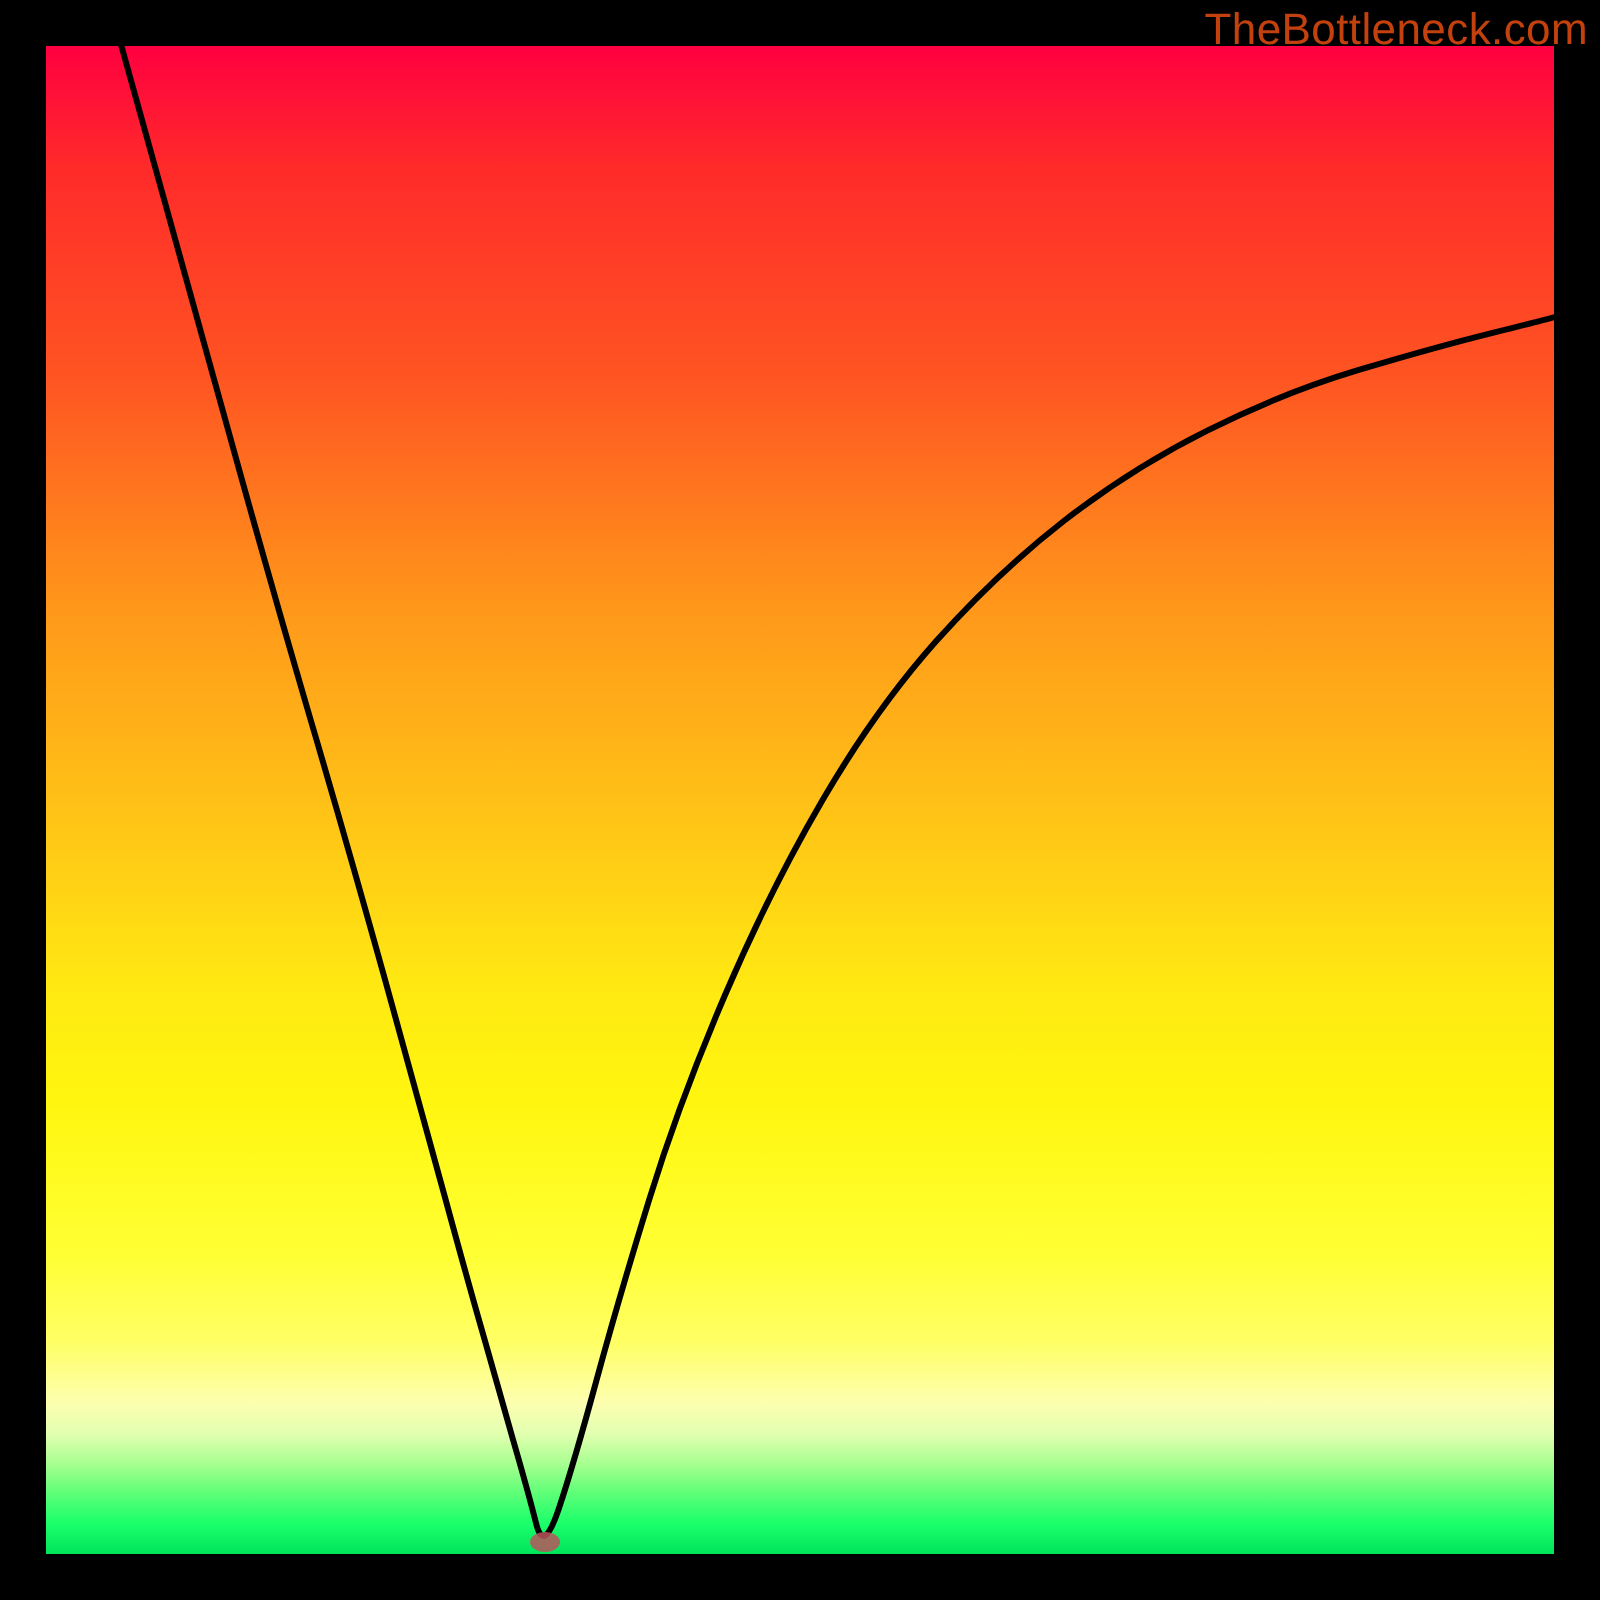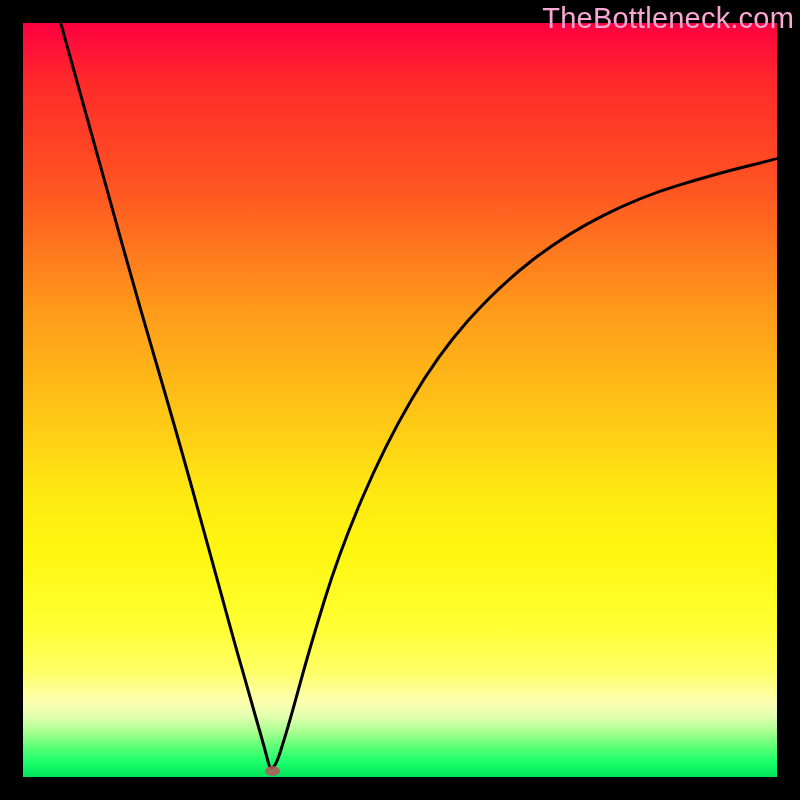--- a/index.html
+++ b/index.html
@@ -41,22 +41,22 @@
       #a8ff90 94%,
       #5dff77 96%,
       #1aff6a 98%,
       #00e45b 100%
     );
   }
   .watermark {
     position: absolute;
     top: 2px;
     right: 6px;
-    color: #f9a8d4;
-    font-size: 29px;
+    color: #c2410c;
+    font-size: 22px;
     letter-spacing: 0.2px;
     font-weight: 500;
     user-select: none;
   }
   svg.curve {
     position: absolute;
     top: 0;
     left: 0;
     width: 754px;
     height: 754px;

